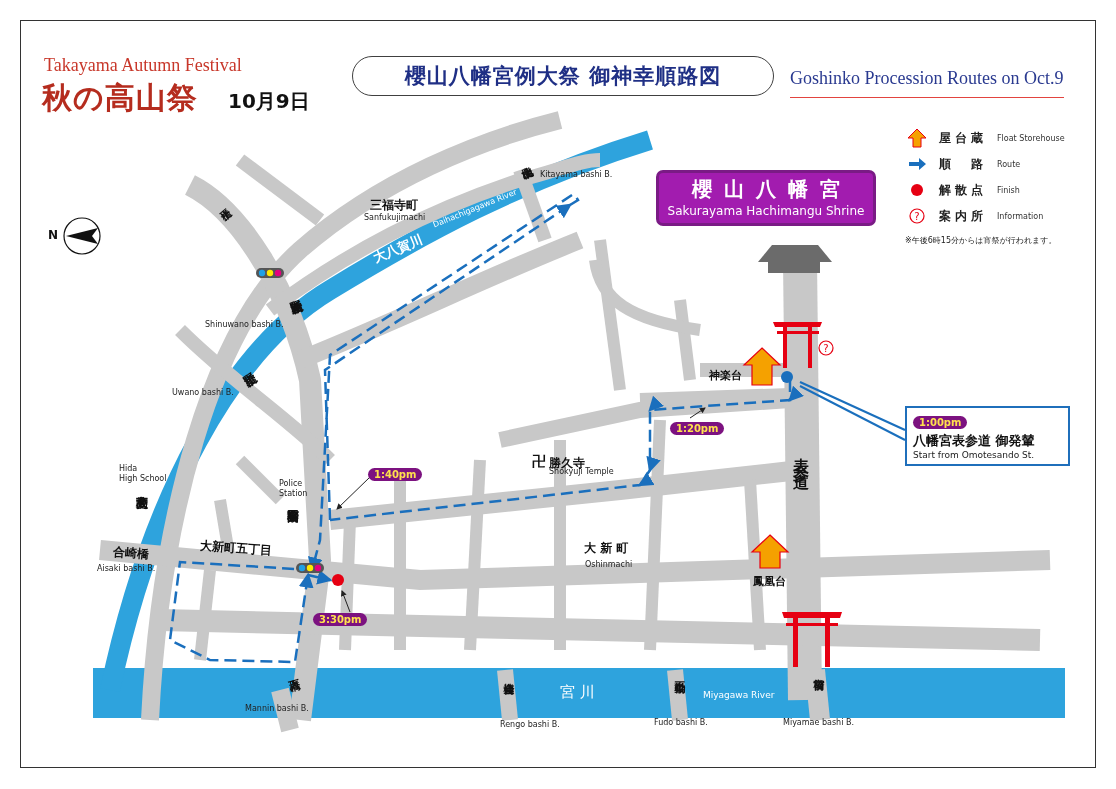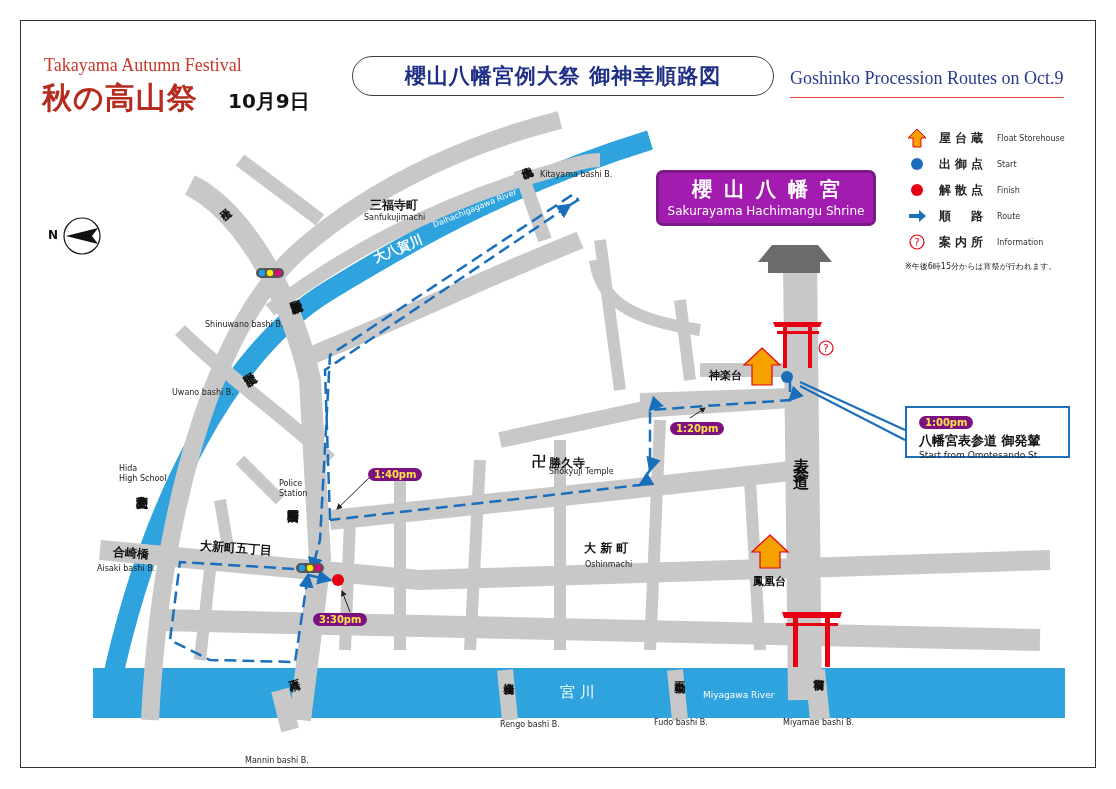--- a/index.html
+++ b/index.html
@@ -13,21 +13,21 @@
     .head-en { position: absolute; left: 790px; top: 68px; font-family: "Liberation Serif", serif; font-size: 18px; color: #2a3a90; padding-bottom: 8px; border-bottom: 1.5px solid #e2443f; }
     .shrine-box { position: absolute; left: 656px; top: 170px; width: 220px; height: 56px; background: #a21caf; border: 3px solid #7a1b85; border-radius: 7px; box-sizing: border-box; color: #fff; text-align: center; }
     .shrine-jp { font-size: 20px; font-weight: bold; letter-spacing: 12px; margin-top: 3px; padding-left: 12px; }
     .shrine-en { font-size: 12px; margin-top: 1px; }
     .legend { position: absolute; left: 905px; top: 125px; width: 200px; font-size: 11px; color: #222; }
     .legend-row { display: flex; align-items: center; height: 26px; }
     .legend-icon { width: 24px; height: 20px; display: flex; align-items: center; justify-content: center; margin-right: 10px; }
     .legend-jp { font-weight: bold; font-size: 12px; width: 58px; letter-spacing: 4px; }
     .legend-en { font-size: 8px; color: #333; }
     .legend-note { font-size: 8px; margin-top: 6px; color: #222; }
-    .start-box { position: absolute; left: 905px; top: 406px; width: 165px; height: 52px; border: 2px solid #1f6fbb; background: #fff; box-sizing: border-box; padding: 3px 12px; }
+    .start-box { position: absolute; left: 905px; top: 406px; width: 165px; height: 60px; border: 2px solid #1f6fbb; background: #fff; box-sizing: border-box; padding: 3px 6px; }
     .time-pill { display: inline-block; background: #7c1280; color: #ffe14d; font-size: 10px; font-weight: bold; border-radius: 8px; padding: 0 6px; line-height: 13px; }
     .start-jp { font-size: 13px; font-weight: bold; color: #111; margin-top: 2px; }
     .start-en { font-size: 9px; color: #222; }
     .lbl { position: absolute; font-size: 8px; color: #222; white-space: nowrap; }
     .lbl-jp { position: absolute; font-size: 12px; font-weight: bold; color: #111; white-space: nowrap; }
     .vert { writing-mode: vertical-rl; }
     .tp { position: absolute; }
   </style>
 </head>
 <body>
@@ -166,43 +166,34 @@
       <svg width="20" height="20">
           <path d="M10,1 L19,10 L14,10 L14,19 L6,19 L6,10 L1,10 z" fill="#f5a100" stroke="#e60012" stroke-width="1"></path>
         </svg>
     </span>
     <span class="legend-jp">屋台蔵</span>
     <span class="legend-en">Float Storehouse</span>
   </div>
   <div class="legend-row">
     <span class="legend-icon">
       <svg width="20" height="20">
-          <circle cx="10" cy="10" r="6" fill="#1a6fbd"></circle>
-        </svg>
-    </span>
-    <span class="legend-jp">出御点</span>
-    <span class="legend-en">Start</span>
+          <path d="M2,8 L12,8 L12,4 L19,10 L12,16 L12,12 L2,12 z" fill="#1a6fbd"></path>
+        </svg>
+    </span>
+    <span class="legend-jp">順　路</span>
+    <span class="legend-en">Route</span>
   </div>
   <div class="legend-row">
     <span class="legend-icon">
       <svg width="20" height="20">
           <circle cx="10" cy="10" r="6" fill="#e60012"></circle>
         </svg>
     </span>
     <span class="legend-jp">解散点</span>
     <span class="legend-en">Finish</span>
-  </div>
-  <div class="legend-row">
-    <span class="legend-icon">
-      <svg width="20" height="20">
-          <path d="M2,8 L12,8 L12,4 L19,10 L12,16 L12,12 L2,12 z" fill="#1a6fbd"></path>
-        </svg>
-    </span>
-    <span class="legend-jp">順　路</span>
-    <span class="legend-en">Route</span>
   </div>
   <div class="legend-row">
     <span class="legend-icon">
       <svg width="20" height="20">
           <circle cx="10" cy="10" r="7" fill="#fff" stroke="#e60012" stroke-width="1.2"></circle>
           <text x="10" y="14" text-anchor="middle" font-size="10" fill="#e60012" font-family="DejaVu Sans, sans-serif">?</text>
         </svg>
     </span>
     <span class="legend-jp">案内所</span>
     <span class="legend-en">Information</span>
@@ -244,19 +235,19 @@
 <div class="lbl" style="left:97px; top:564px;">Aisaki bashi B.</div>
 <div class="lbl-jp" style="left:200px; top:540px; transform:rotate(4deg);">大新町五丁目</div>
 <div class="lbl-jp" style="left:549px; top:455px;">勝久寺</div>
 <div class="lbl" style="left:549px; top:467px;">Shokyuji Temple</div>
 <div class="lbl-jp" style="left:709px; top:368px; font-size:11px;">神楽台</div>
 <div class="lbl-jp vert" style="left:790px; top:445px; font-size:16px; letter-spacing:8px;">表参道</div>
 <div class="lbl-jp" style="left:584px; top:540px;">大 新 町</div>
 <div class="lbl" style="left:585px; top:560px;">Oshinmachi</div>
 <div class="lbl-jp" style="left:753px; top:574px; font-size:11px;">鳳凰台</div>
 <div class="lbl-jp vert" style="left:282px; top:672px; font-size:11px; transform:rotate(-15deg);">万人橋</div>
-<div class="lbl" style="left:245px; top:756px;">Mannin bashi B.</div>
+<div class="lbl" style="left:245px; top:704px;">Mannin bashi B.</div>
 <div class="lbl-jp vert" style="left:500px; top:674px; font-size:11px;">連合橋</div>
 <div class="lbl" style="left:484px; top:720px;margin-left:16px;">Rengo bashi B.</div>
 <div class="lbl-jp vert" style="left:671px; top:673px; font-size:11px;">不動橋</div>
 <div class="lbl" style="left:654px; top:718px;">Fudo bashi B.</div>
 <div class="lbl-jp vert" style="left:810px; top:670px; font-size:11px;">宮前橋</div>
 <div class="lbl" style="left:783px; top:718px;">Miyamae bashi B.</div>
 
 </body></html>

